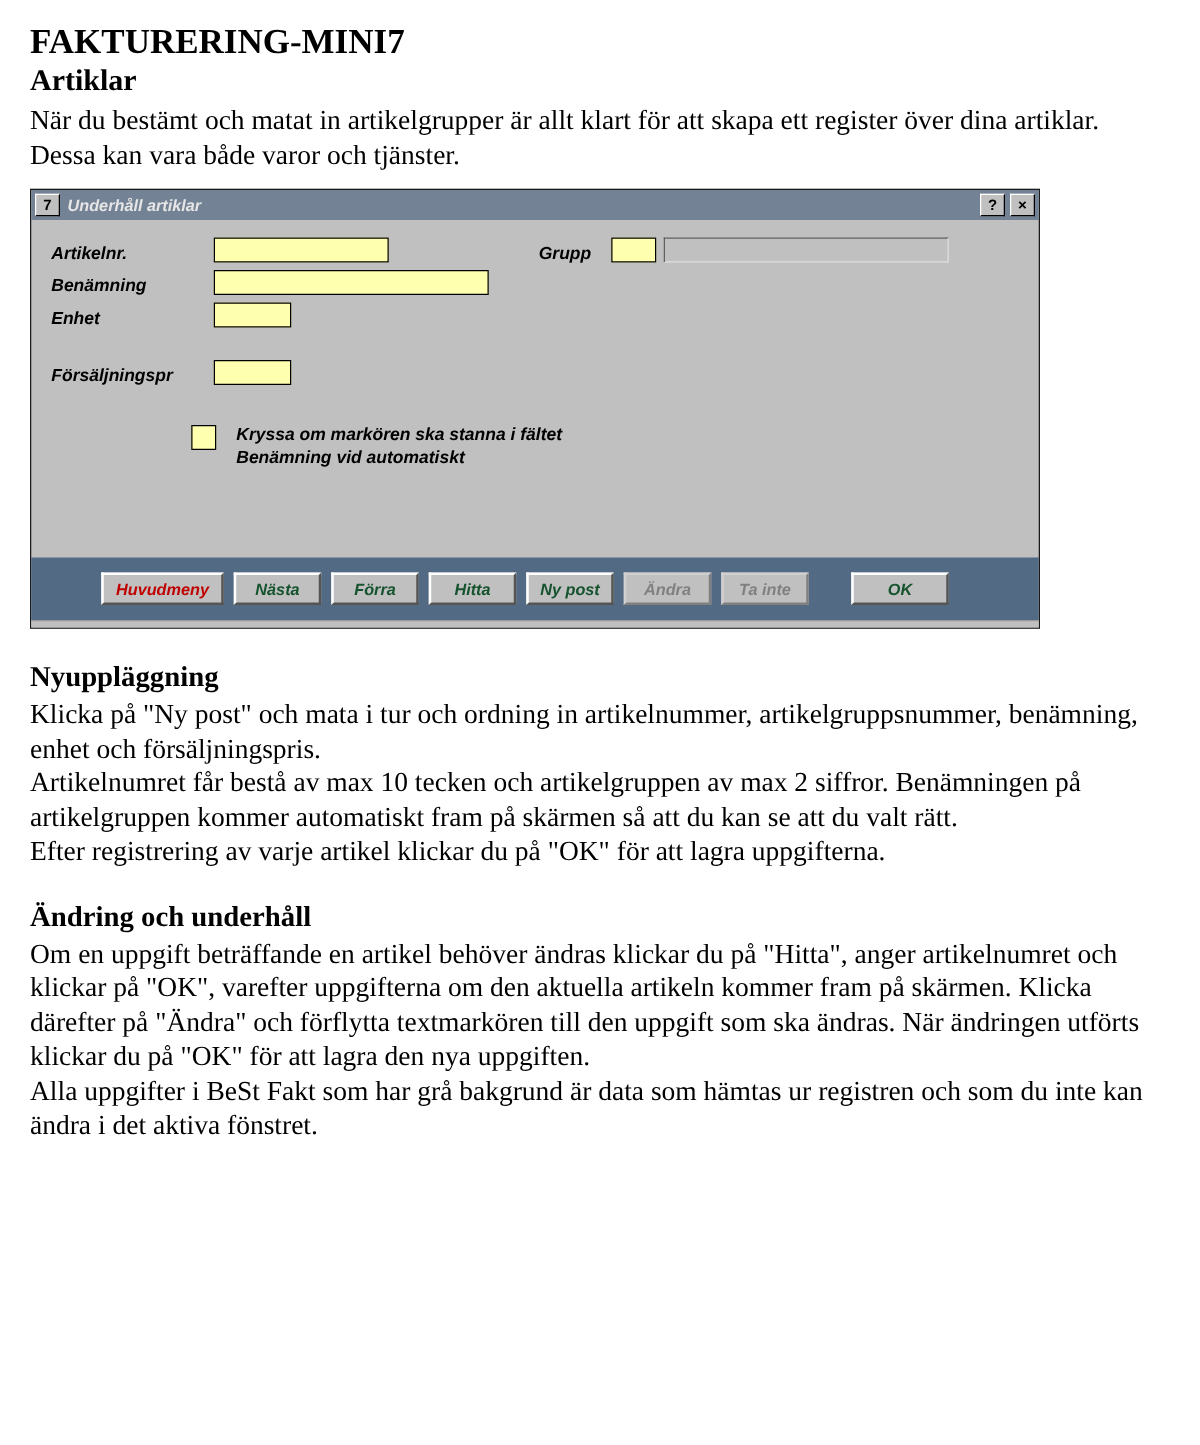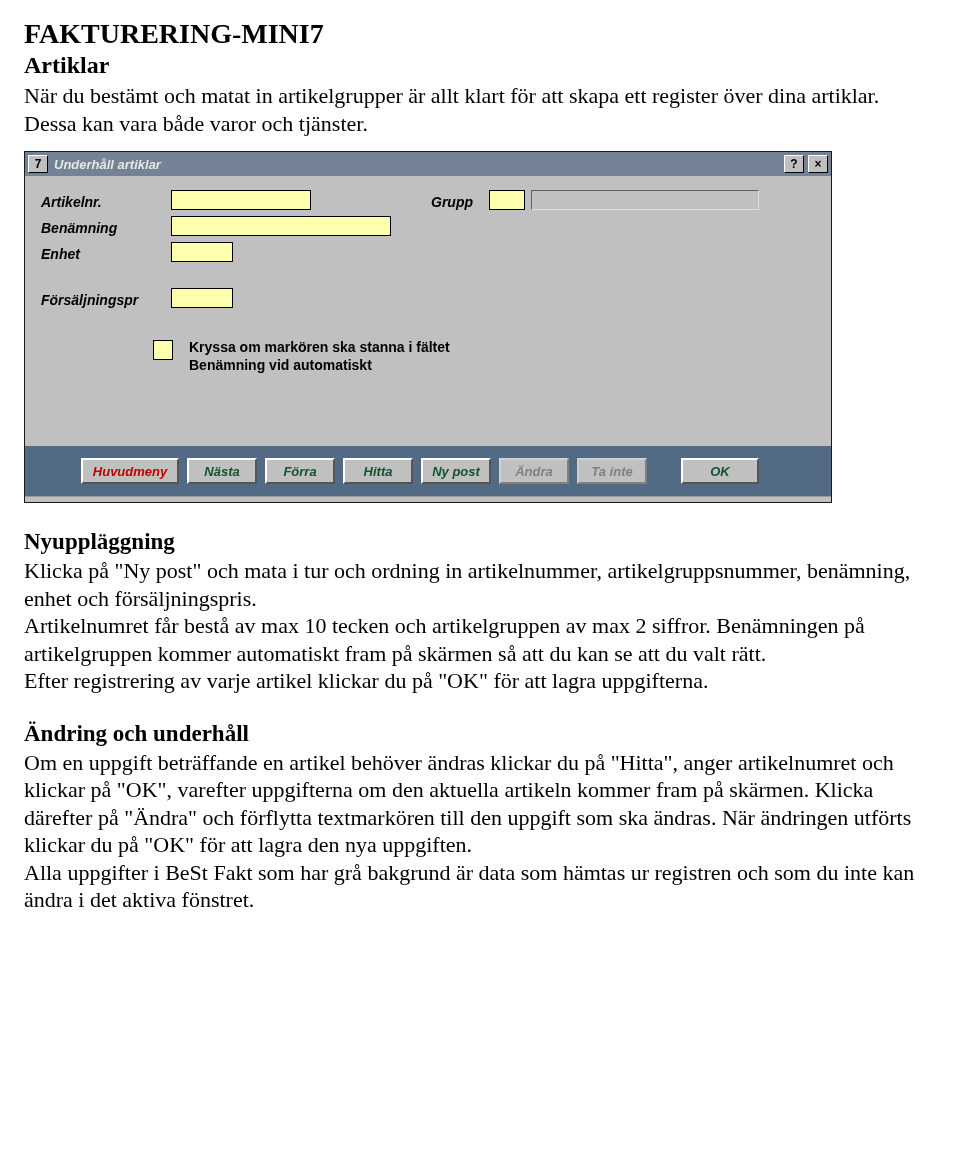--- a/index.html
+++ b/index.html
@@ -107,21 +107,21 @@
     margin-top: 30px; margin-left: 112px;
   }
   .chk {
     width: 20px; height: 20px;
     background: #ffffb0;
     border: 1px solid #000;
     flex-shrink: 0;
     margin-top: 2px;
   }
   .chk-text {
-    font-size: 14px; font-weight: bold; 
+    font-size: 14px; font-weight: bold; font-style: italic;
     line-height: 1.3;
   }
   .footer-bar {
     background: #536a84;
     padding: 12px 8px;
     display: flex;
     gap: 8px;
     align-items: center;
   }
   .btn {

